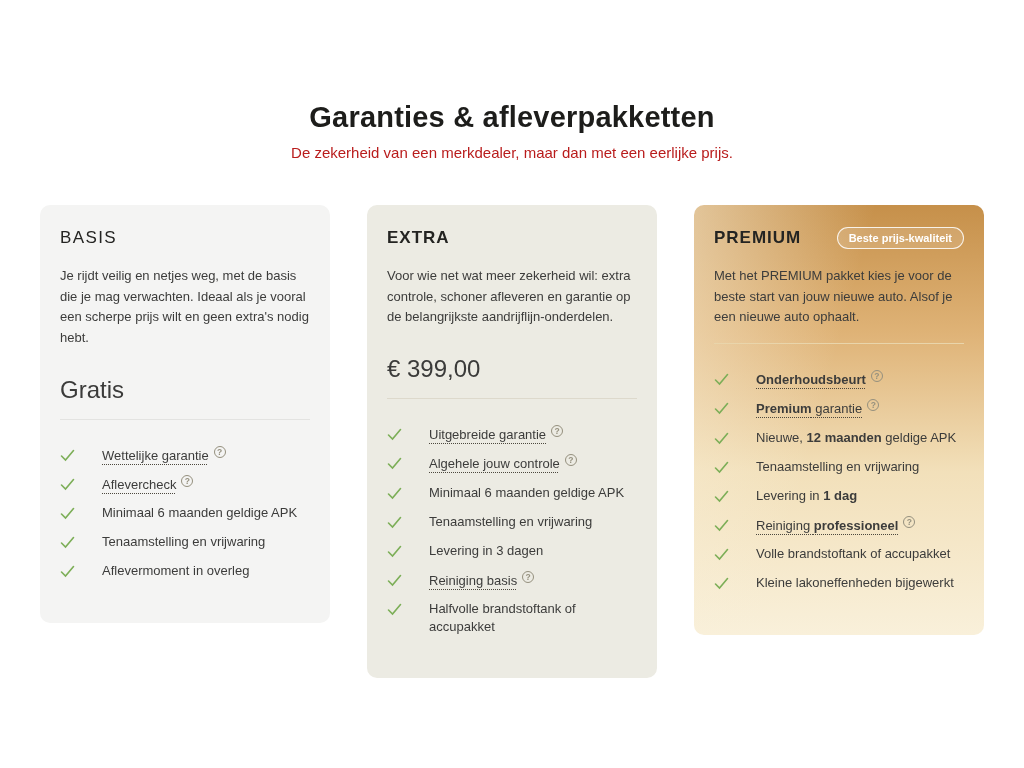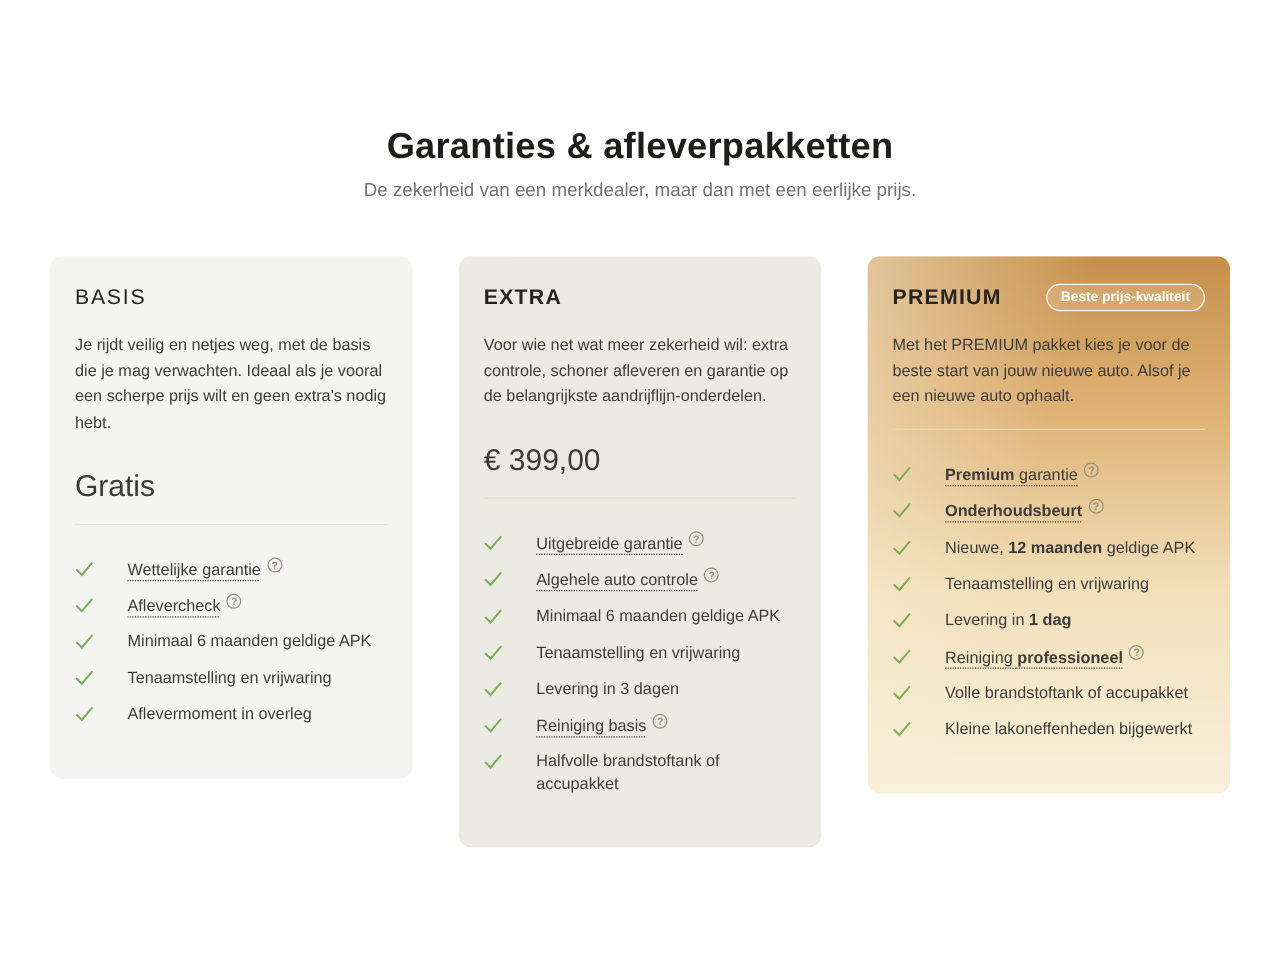--- a/index.html
+++ b/index.html
@@ -10,21 +10,21 @@
     color: var(--body-text, #3c3c3b);
     overflow: hidden;
   }
   .page { width: 944px; margin: 0 auto; padding-top: 100px; }
 
   .hero { text-align: center; }
   .hero h1 {
     font-size: 29px; font-weight: 800; color: var(--heading, #1d1d1b);
     letter-spacing: 0.2px; line-height: 1.2;
   }
-  .hero .subtitle { font-size: 15px; margin-top: 9px; color: #737373; }
+  .hero .subtitle { font-size: 15px; margin-top: 9px; color: #b91c1c; }
 
   .cards {
     margin-top: 44px;
     display: flex; gap: 37px; align-items: flex-start;
   }
   .card {
     width: 290px; border-radius: 10px;
     padding: 22px 20px 32px 20px;
   }
   .card--basis { background: var(--basis-bg, #f4f4f3); }
@@ -136,21 +136,21 @@
           <li class="feature">
             <svg width="15" height="13" viewBox="0 0 15 13">
               <path d="M1.5 7 L5.5 11 L13.5 1.5" fill="none" stroke="#7cae57" stroke-width="1.6" stroke-linecap="round"></path>
             </svg>
             <span><span class="term-underline"><span>Uitgebreide garantie</span></span><span class="help">?</span></span>
           </li>
           <li class="feature">
             <svg width="15" height="13" viewBox="0 0 15 13">
               <path d="M1.5 7 L5.5 11 L13.5 1.5" fill="none" stroke="#7cae57" stroke-width="1.6" stroke-linecap="round"></path>
             </svg>
-            <span><span class="term-underline"><span>Algehele auto controle</span></span><span class="help">?</span></span>
+            <span><span class="term-underline"><span>Algehele jouw controle</span></span><span class="help">?</span></span>
           </li>
           <li class="feature">
             <svg width="15" height="13" viewBox="0 0 15 13">
               <path d="M1.5 7 L5.5 11 L13.5 1.5" fill="none" stroke="#7cae57" stroke-width="1.6" stroke-linecap="round"></path>
             </svg>
             <span><span><span>Minimaal 6 maanden geldige APK</span></span></span>
           </li>
           <li class="feature">
             <svg width="15" height="13" viewBox="0 0 15 13">
               <path d="M1.5 7 L5.5 11 L13.5 1.5" fill="none" stroke="#7cae57" stroke-width="1.6" stroke-linecap="round"></path>
@@ -183,27 +183,27 @@
         <h2 class="card-title">PREMIUM</h2>
         <span class="badge">Beste prijs-kwaliteit</span>
       </div>
       <p class="card-desc">Met het PREMIUM pakket kies je voor de beste start van jouw nieuwe auto. Alsof je een nieuwe auto ophaalt.</p>
       <hr class="card-divider">
       <ul class="features">
           <li class="feature">
             <svg width="15" height="13" viewBox="0 0 15 13">
               <path d="M1.5 7 L5.5 11 L13.5 1.5" fill="none" stroke="#7cae57" stroke-width="1.6" stroke-linecap="round"></path>
             </svg>
+            <span><span class="term-underline"><b>Onderhoudsbeurt</b></span><span class="help">?</span></span>
+          </li>
+          <li class="feature">
+            <svg width="15" height="13" viewBox="0 0 15 13">
+              <path d="M1.5 7 L5.5 11 L13.5 1.5" fill="none" stroke="#7cae57" stroke-width="1.6" stroke-linecap="round"></path>
+            </svg>
             <span><span class="term-underline"><b>Premium</b><span> garantie</span></span><span class="help">?</span></span>
-          </li>
-          <li class="feature">
-            <svg width="15" height="13" viewBox="0 0 15 13">
-              <path d="M1.5 7 L5.5 11 L13.5 1.5" fill="none" stroke="#7cae57" stroke-width="1.6" stroke-linecap="round"></path>
-            </svg>
-            <span><span class="term-underline"><b>Onderhoudsbeurt</b></span><span class="help">?</span></span>
           </li>
           <li class="feature">
             <svg width="15" height="13" viewBox="0 0 15 13">
               <path d="M1.5 7 L5.5 11 L13.5 1.5" fill="none" stroke="#7cae57" stroke-width="1.6" stroke-linecap="round"></path>
             </svg>
             <span><span><span>Nieuwe, </span><b>12 maanden</b><span> geldige APK</span></span></span>
           </li>
           <li class="feature">
             <svg width="15" height="13" viewBox="0 0 15 13">
               <path d="M1.5 7 L5.5 11 L13.5 1.5" fill="none" stroke="#7cae57" stroke-width="1.6" stroke-linecap="round"></path>

